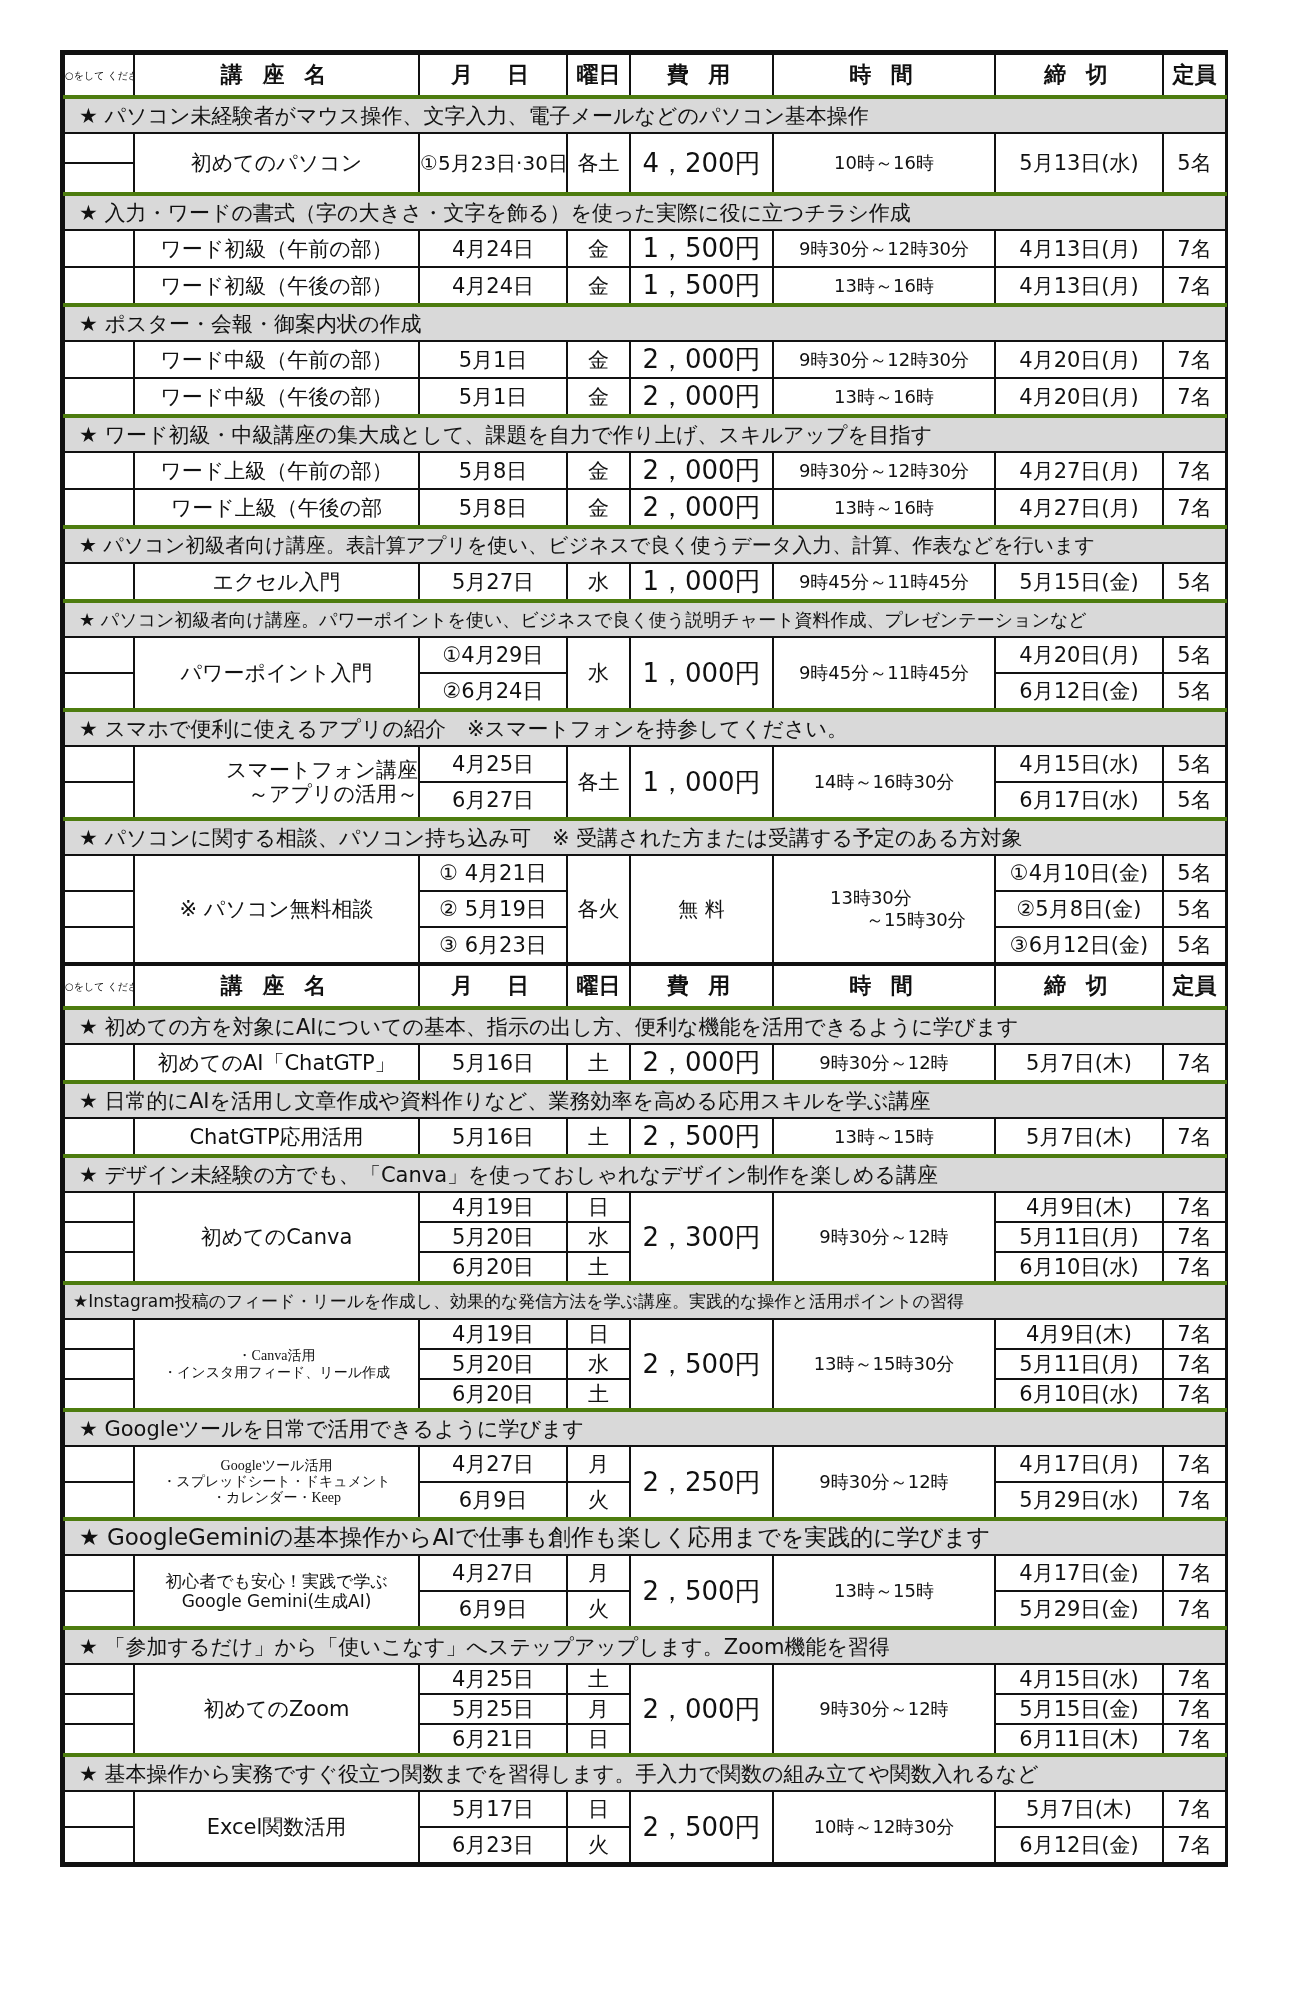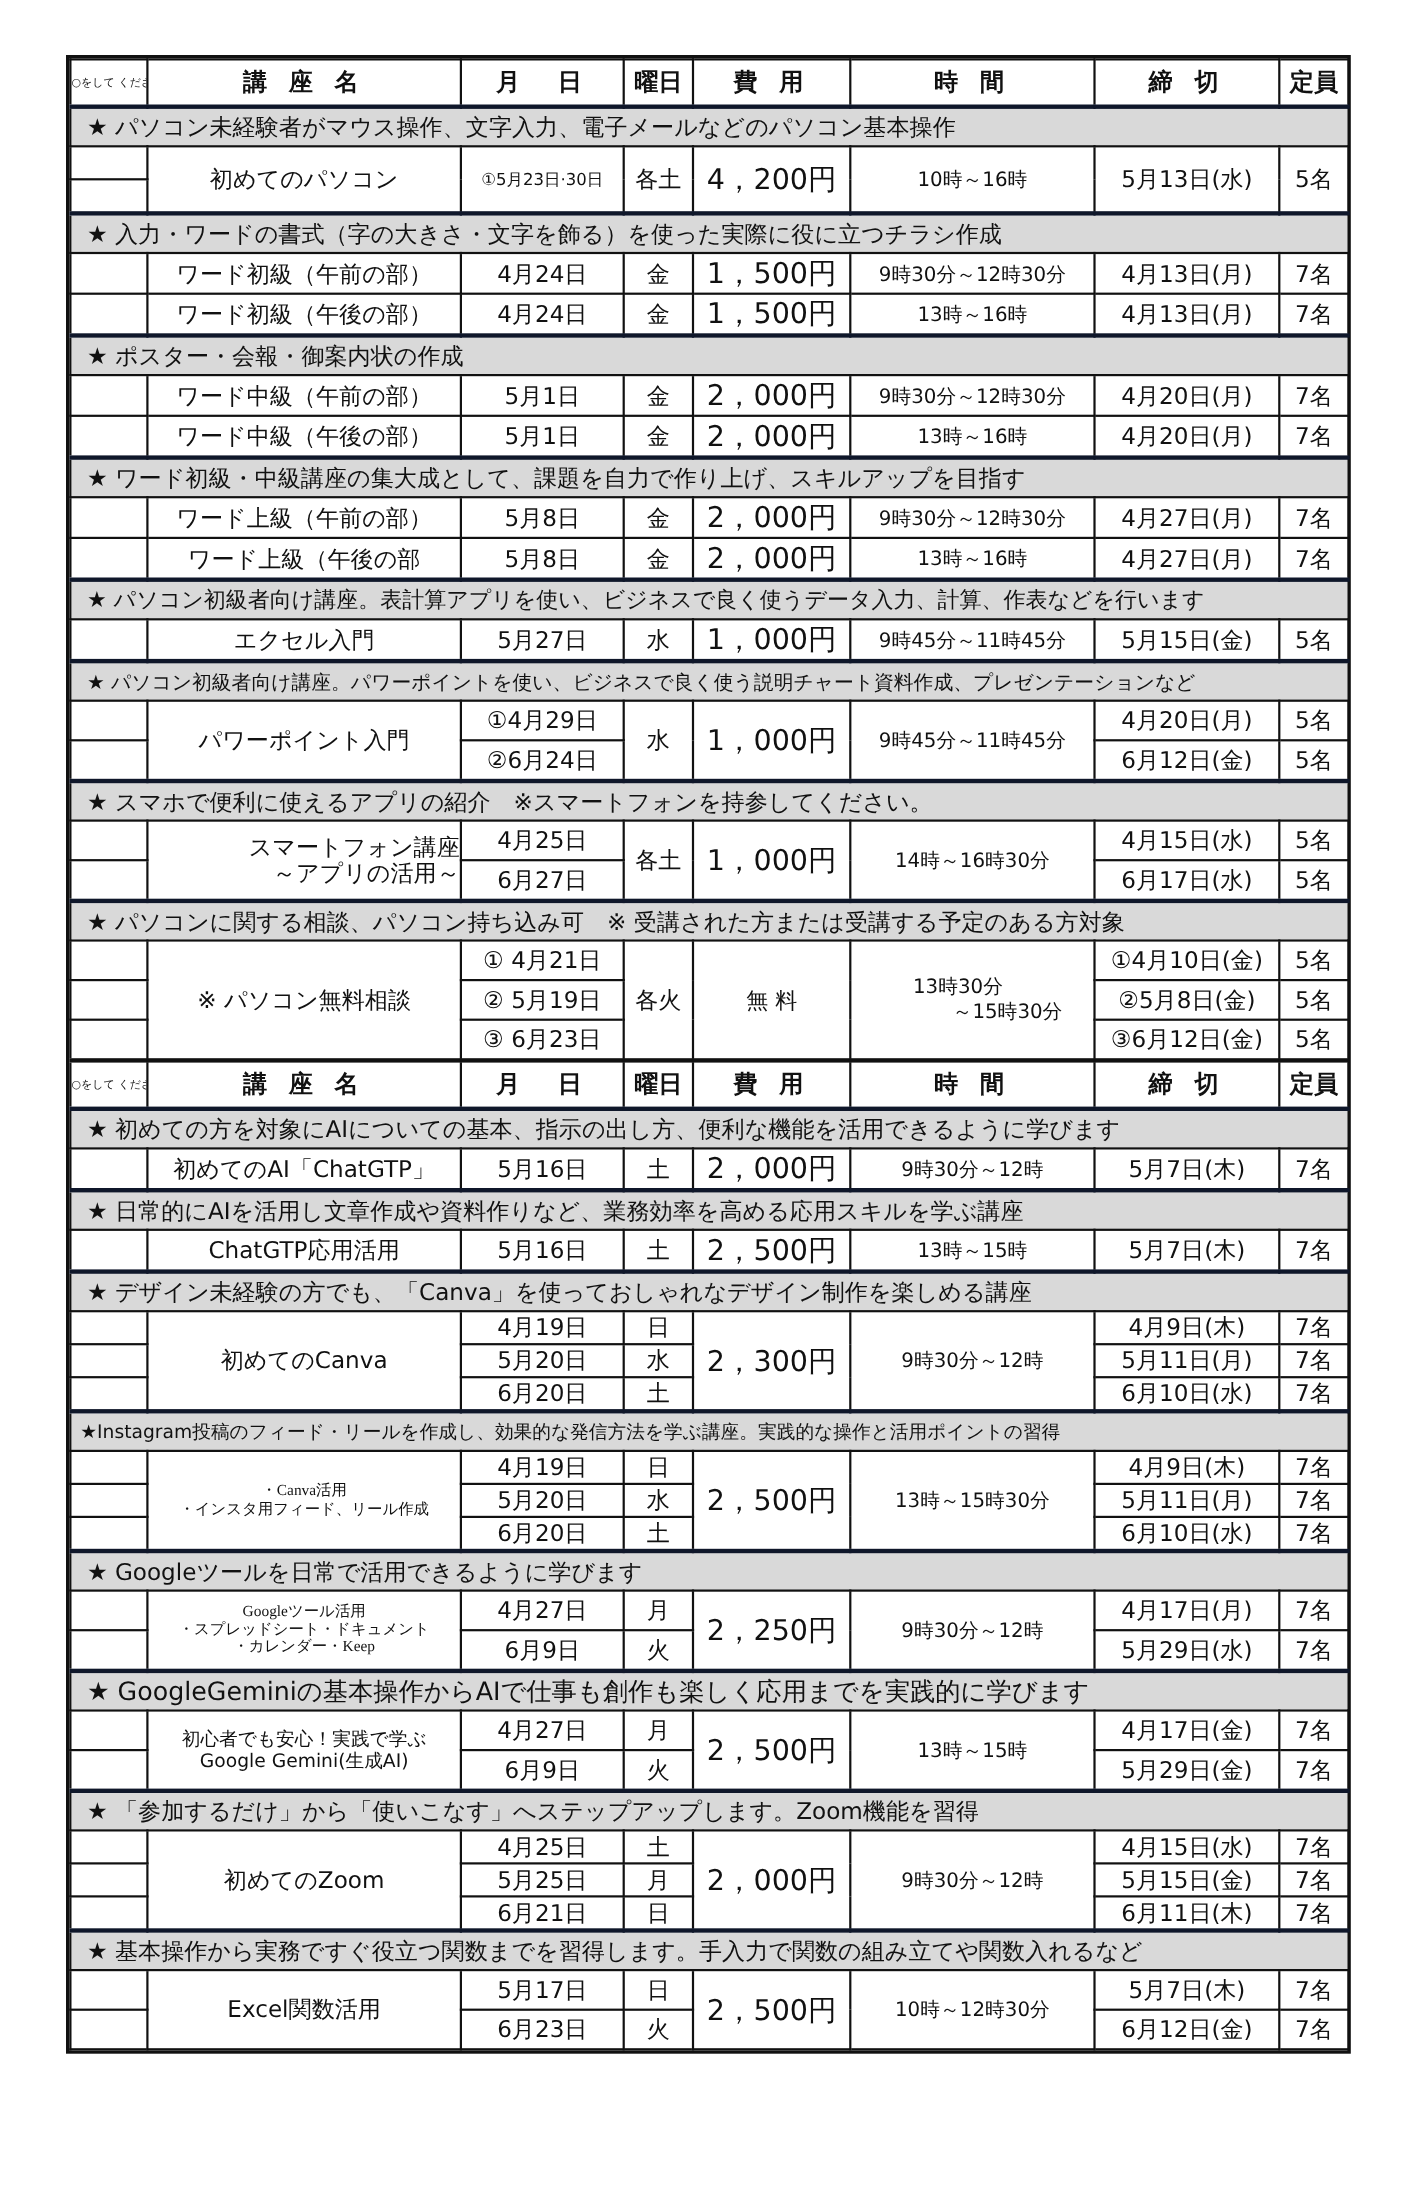--- a/index.html
+++ b/index.html
@@ -11,32 +11,32 @@
   col.c-name{width:285px;}
   col.c-date{width:148px;}
   col.c-dow{width:63px;}
   col.c-fee{width:143px;}
   col.c-time{width:222px;}
   col.c-dead{width:168px;}
   col.c-cap{width:63px;}
   tr.hdr td{height:40px;font-size:22px;font-weight:bold;letter-spacing:6px;}
   tr.hdr td.small{font-size:10px;letter-spacing:0;line-height:11px;font-weight:normal;}
   tr.hdr td.tight{letter-spacing:0;}
-  tr.sec td{background:#d9d9d9;text-align:left;font-size:21px;height:33px;padding-left:14px;border-top:4px solid #0f172a;}
+  tr.sec td{background:#d9d9d9;text-align:left;font-size:21px;height:33px;padding-left:14px;border-top:4px solid #4d7c0f;}
   tr.sec td.smallsec{font-size:18px;}
   tr.sec td.tinysec{font-size:17px;padding-left:8px;}
   tr.sec td.bigsec{font-size:23px;}
   tr.r td{height:34px;font-size:21px;}
   tr.r td.name{font-size:21px;}
   tr.r td.name.sm{font-size:14px;line-height:17px;white-space:normal;font-family:Liberation Serif, serif;}
   tr.r td.name.md{font-size:17px;line-height:20px;white-space:normal;}
   tr.r td.fee{font-size:26px;}
   tr.r td.time{font-size:18px;}
   tr.r td.time.wrap{white-space:pre;text-align:left;padding-left:58px;line-height:22px;}
-  tr.r td.datesm{font-size:15px;}
+  tr.r td.datesm{font-size:20px;}
   tr.tall td{height:28px;}
   .check{background:#fff;}
 </style>
 </head>
 <body>
 
 <div id="sheet">
 <table>
   <colgroup>
     <col class="c-check">

